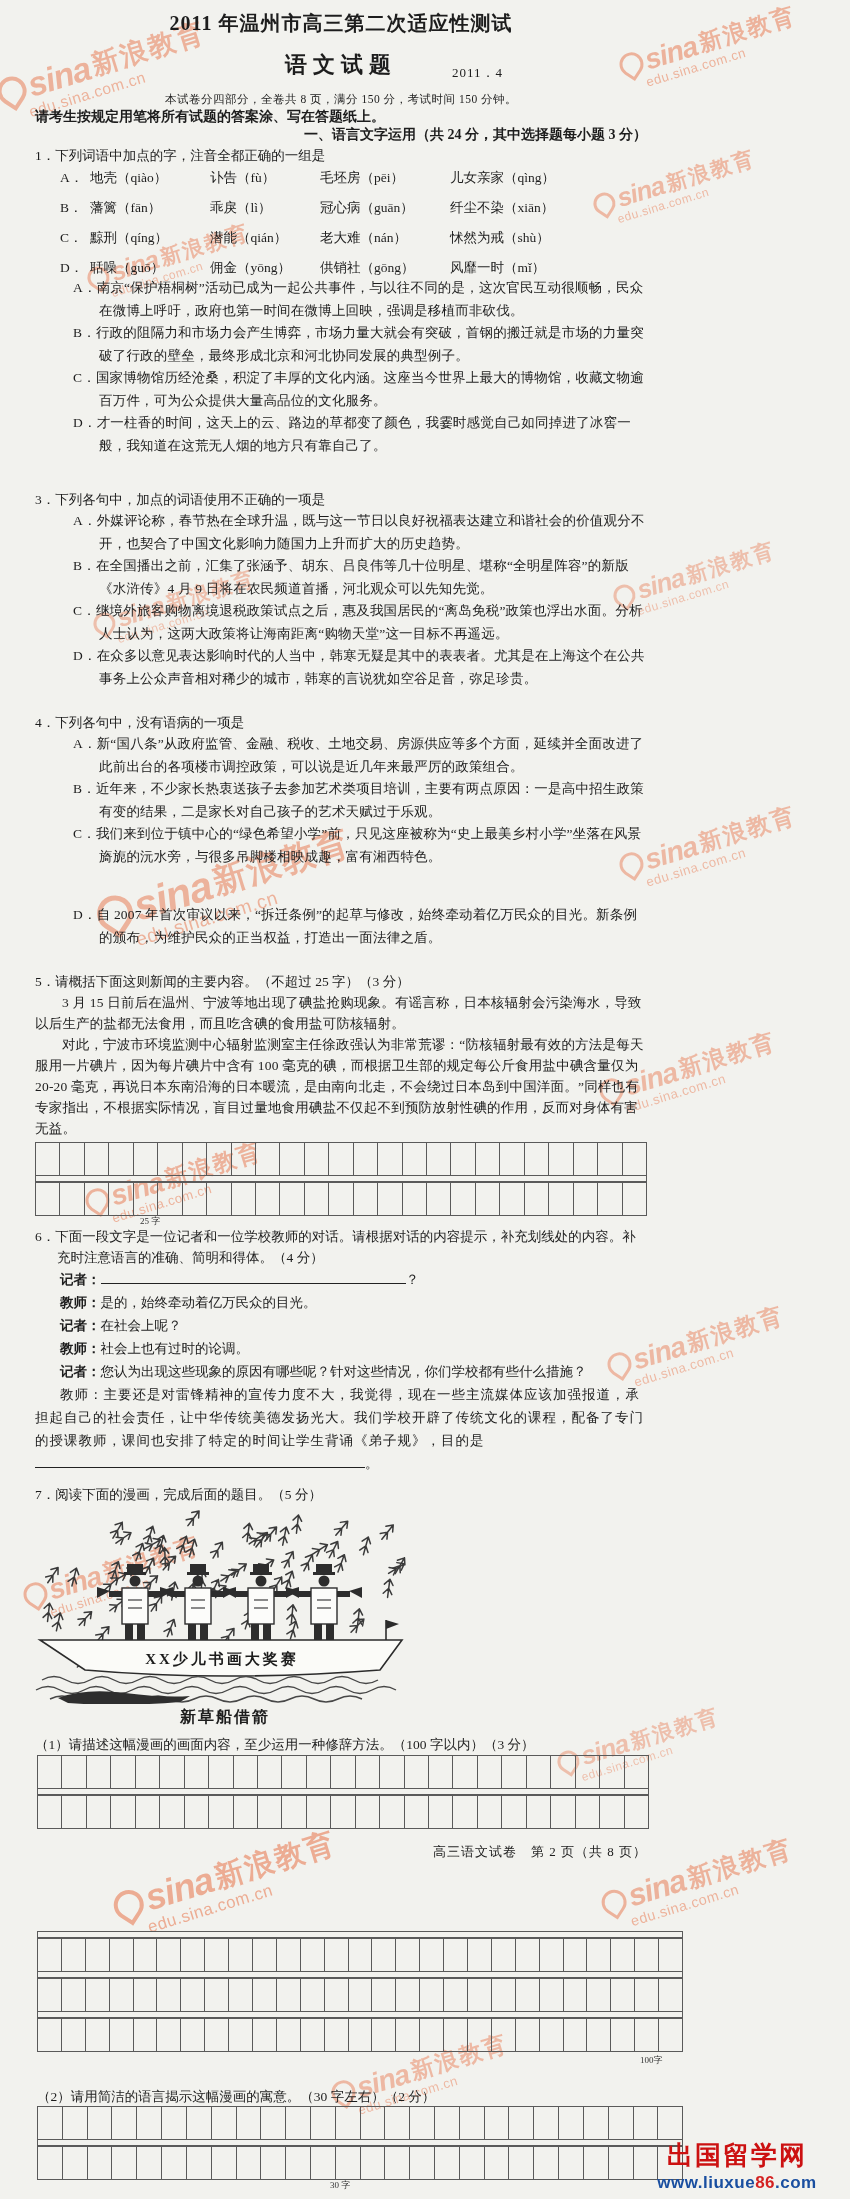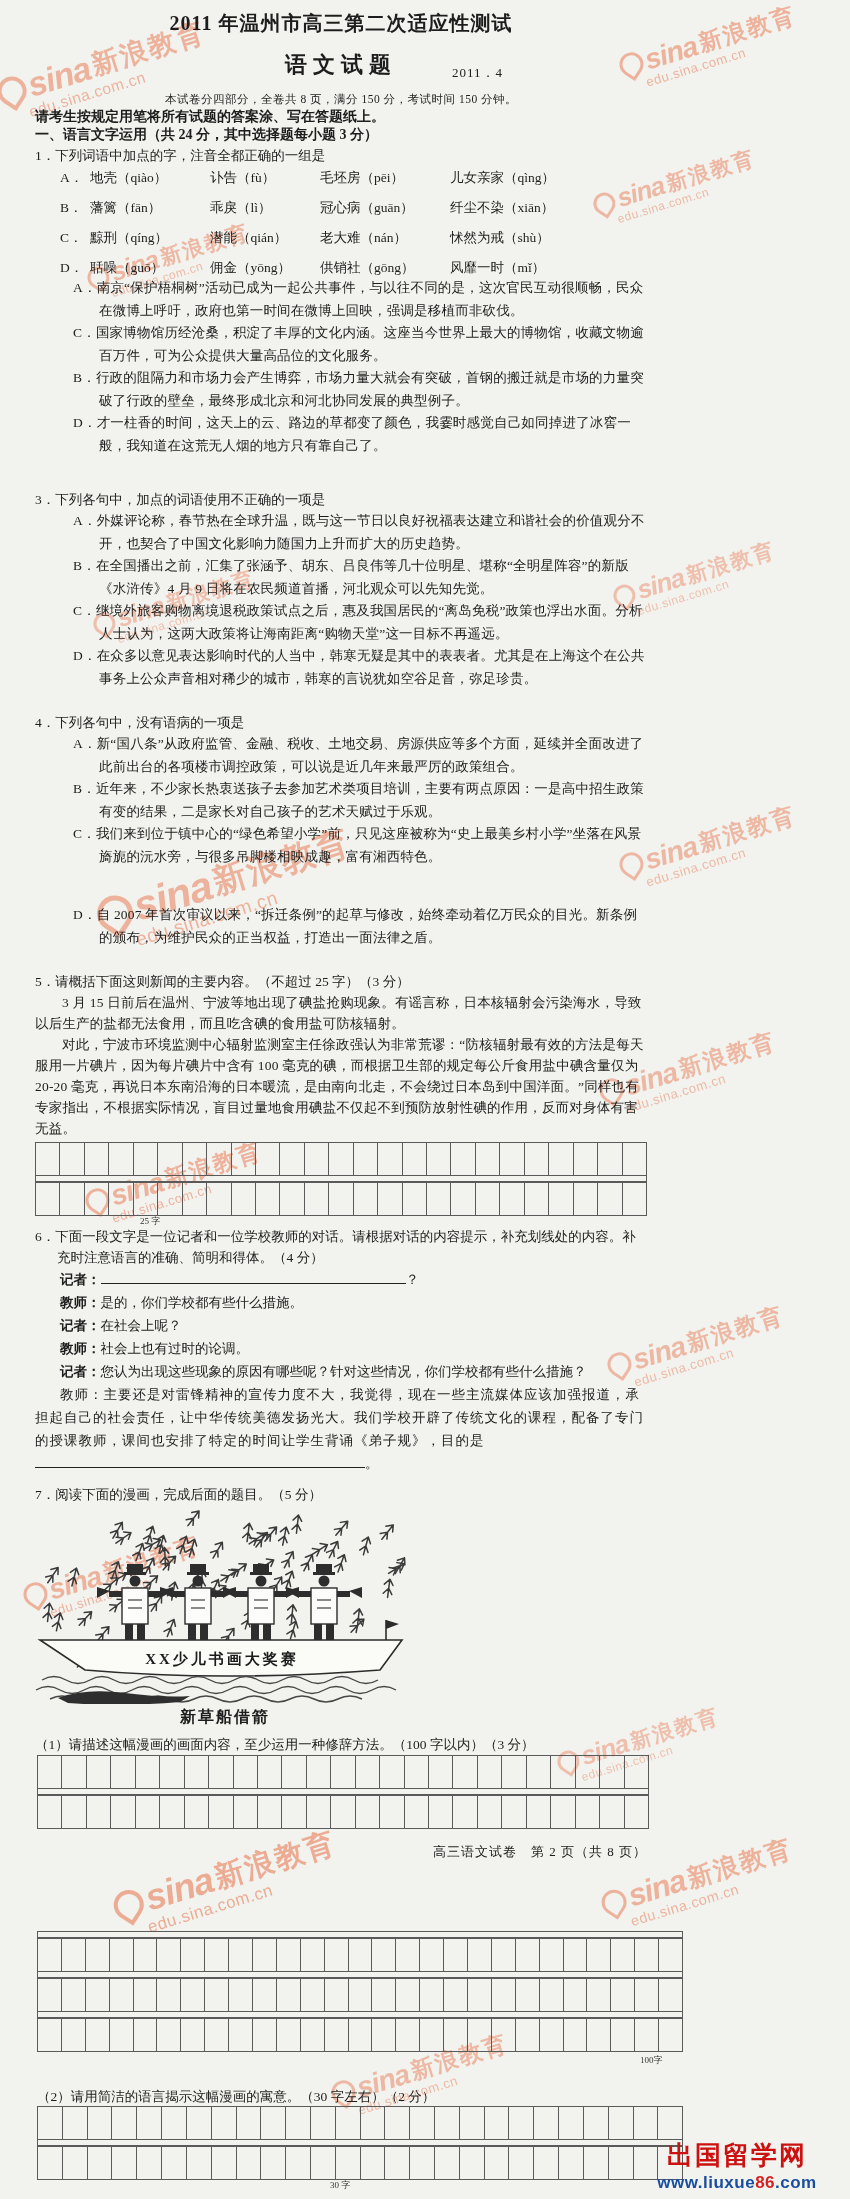--- a/index.html
+++ b/index.html
@@ -5,21 +5,21 @@
   html,body{margin:0;padding:0;}
   .page{position:relative;width:850px;height:2199px;background:#f2f2ee;overflow:hidden;
         font-family:"Liberation Serif","DejaVu Serif",serif;color:#1d1d1d;}
   .abs{position:absolute;}
   .col{left:35px;width:612px;}
   .title{font-size:20px;font-weight:bold;text-align:center;letter-spacing:1px;}
   .subject{font-size:22px;font-weight:bold;text-align:center;letter-spacing:6px;}
   .date{font-size:13px;letter-spacing:1px;}
   .note{font-size:11.5px;text-align:center;letter-spacing:.5px;}
   .instr{font-size:14px;font-weight:bold;}
-  .sec{font-size:14px;font-weight:bold;}
+  .sec{font-size:14px;font-weight:bold;text-align:right;}
   .stem{font-size:13.5px;line-height:21px;padding-left:22px;text-indent:-22px;}
   .q1row{display:flex;margin-left:25px;font-size:13.5px;height:30px;align-items:center;}
   .q1row .lab{width:30px;}
   .q1row .c1{width:120px;}
   .q1row .c2{width:110px;}
   .q1row .c3{width:130px;}
   .opt{font-size:13.5px;line-height:22.5px;margin-left:38px;padding-left:26px;text-indent:-26px;letter-spacing:.2px;}
   .para{font-size:13.5px;line-height:21px;text-indent:2em;letter-spacing:.2px;}
   .dlg{font-size:13.5px;line-height:23px;margin-left:25px;}
   .dlg .sp{font-weight:bold;}
@@ -215,22 +215,22 @@
         <span class="lab">D．</span>
         <span class="c1">聒噪（guō）</span>
         <span class="c2">佣金（yōng）</span>
         <span class="c3">供销社（gōng）</span>
         <span class="c4">风靡一时（mǐ）</span>
       </div>
   </div>
 
   <div class="abs col" style="top:277px">
     <div class="opt">A．南京“保护梧桐树”活动已成为一起公共事件，与以往不同的是，这次官民互动很顺畅，民众在微博上呼吁，政府也第一时间在微博上回映，强调是移植而非砍伐。</div>
+    <div class="opt">B．行政的阻隔力和市场力会产生博弈，市场力量大就会有突破，首钢的搬迁就是市场的力量突破了行政的壁垒，最终形成北京和河北协同发展的典型例子。</div>
     <div class="opt">C．国家博物馆历经沧桑，积淀了丰厚的文化内涵。这座当今世界上最大的博物馆，收藏文物逾百万件，可为公众提供大量高品位的文化服务。</div>
-    <div class="opt">B．行政的阻隔力和市场力会产生博弈，市场力量大就会有突破，首钢的搬迁就是市场的力量突破了行政的壁垒，最终形成北京和河北协同发展的典型例子。</div>
     <div class="opt">D．才一柱香的时间，这天上的云、路边的草都变了颜色，我霎时感觉自己如同掉进了冰窖一般，我知道在这荒无人烟的地方只有靠自己了。</div>
   </div>
 
   <div class="abs col" style="top:489px">
     <div class="stem">3．下列各句中，加点的词语使用不正确的一项是</div>
     <div class="opt">A．外媒评论称，春节热在全球升温，既与这一节日以良好祝福表达建立和谐社会的价值观分不开，也契合了中国文化影响力随国力上升而扩大的历史趋势。</div>
     <div class="opt">B．在全国播出之前，汇集了张涵予、胡东、吕良伟等几十位明星、堪称“全明星阵容”的新版《水浒传》4 月 9 日将在农民频道首播，河北观众可以先知先觉。</div>
     <div class="opt">C．继境外旅客购物离境退税政策试点之后，惠及我国居民的“离岛免税”政策也浮出水面。分析人士认为，这两大政策将让海南距离“购物天堂”这一目标不再遥远。</div>
     <div class="opt">D．在众多以意见表达影响时代的人当中，韩寒无疑是其中的表表者。尤其是在上海这个在公共事务上公众声音相对稀少的城市，韩寒的言说犹如空谷足音，弥足珍贵。</div>
   </div>
@@ -303,21 +303,21 @@
         <span class="gc"></span>
         <span class="gc"></span>
         <span class="gc"></span>
       </div>
     </div>
   <div class="grid-label" style="left:140px;top:1215px">25 字</div>
 
   <div class="abs col" style="top:1226px">
     <div class="stem">6．下面一段文字是一位记者和一位学校教师的对话。请根据对话的内容提示，补充划线处的内容。补充时注意语言的准确、简明和得体。（4 分）</div>
     <div class="dlg"><span class="sp">记者：</span><span class="blank" style="width:305px"></span><span>？</span></div>
-    <div class="dlg"><span class="sp">教师：</span><span>是的，你们学校都有些什么措施。</span></div>
+    <div class="dlg"><span class="sp">教师：</span><span>是的，始终牵动着亿万民众的目光。</span></div>
     <div class="dlg"><span class="sp">记者：</span><span>在社会上呢？</span></div>
     <div class="dlg"><span class="sp">教师：</span><span>社会上也有过时的论调。</span></div>
     <div class="dlg"><span class="sp">记者：</span><span>您认为出现这些现象的原因有哪些呢？针对这些情况，你们学校都有些什么措施？</span></div>
     <div class="reply"><span class="sp">教师：</span><span>主要还是对雷锋精神的宣传力度不大，我觉得，现在一些主流媒体应该加强报道，承担起自己的社会责任，让中华传统美德发扬光大。我们学校开辟了传统文化的课程，配备了专门的授课教师，课间也安排了特定的时间让学生背诵《弟子规》，目的是</span><span class="blank" style="width:330px"></span><span>。</span></div>
   </div>
 
   <div class="abs col stem" style="top:1484px">7．阅读下面的漫画，完成后面的题目。（5 分）</div>
 
   <div class="abs" style="left:30px;top:1504px;width:390px;height:200px">
     <svg id="cartoon-svg" width="390" height="200" viewBox="0 0 390 200">

